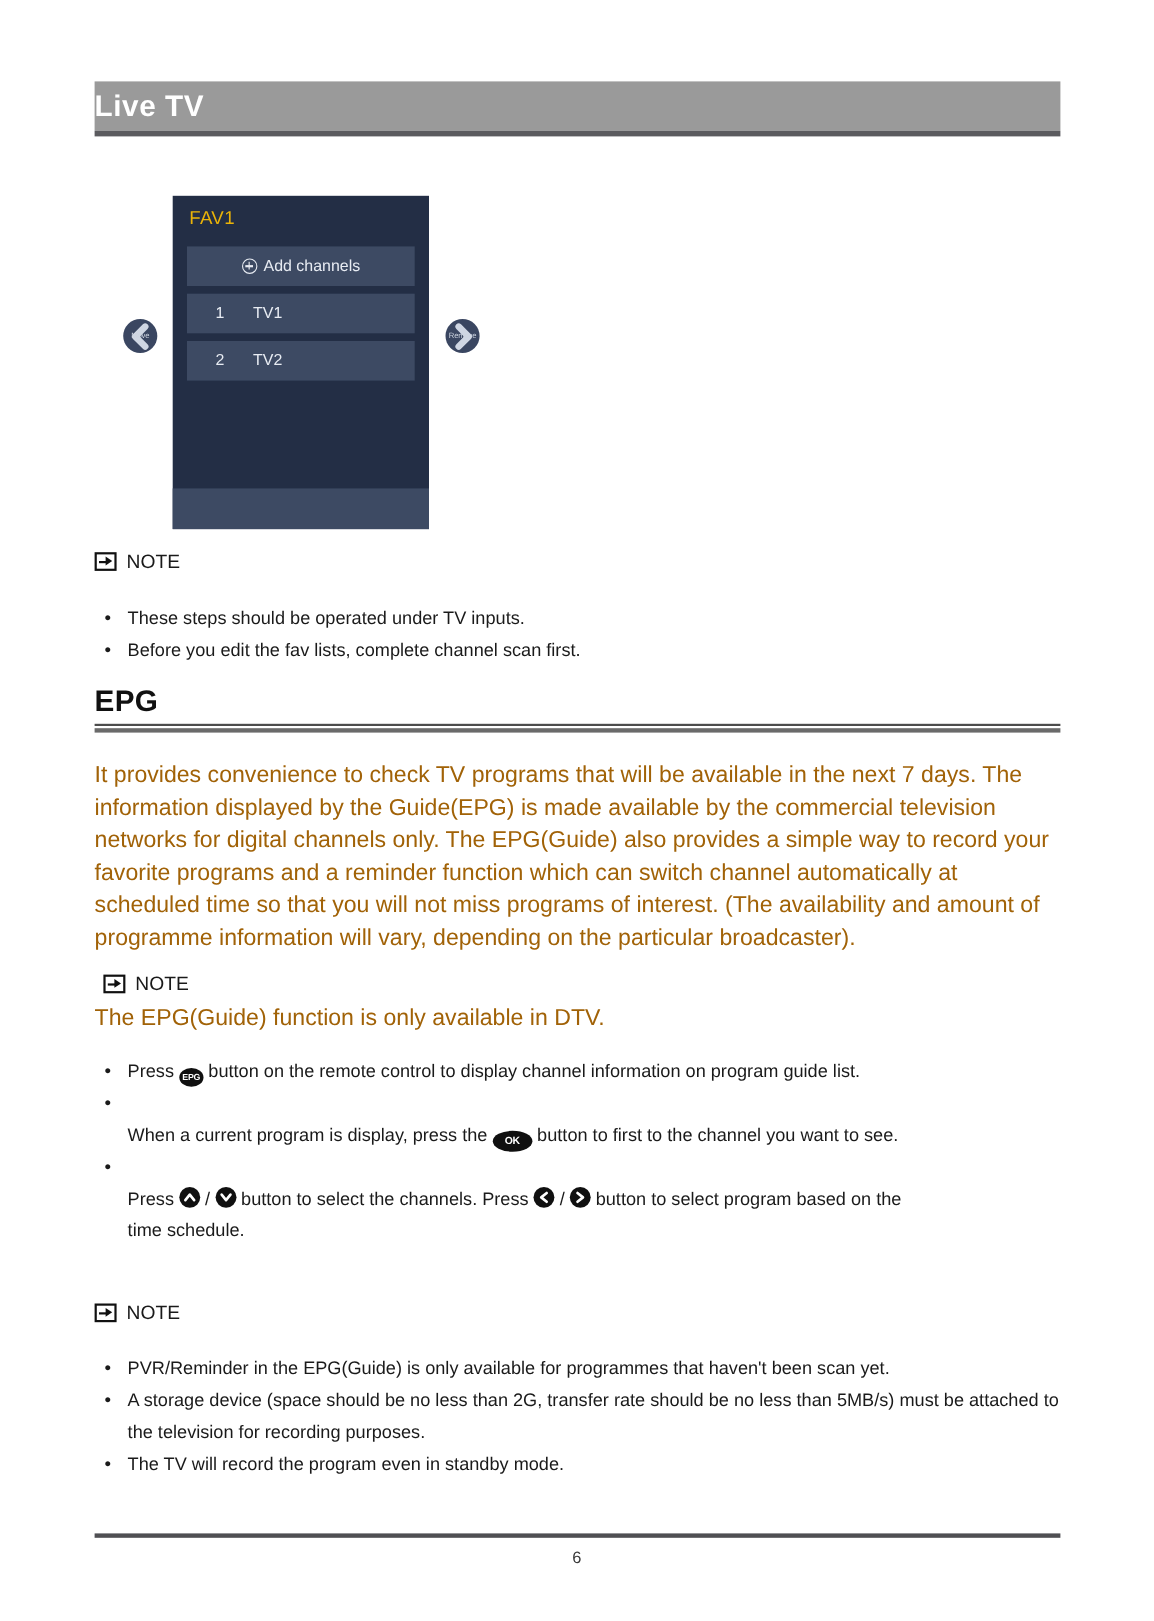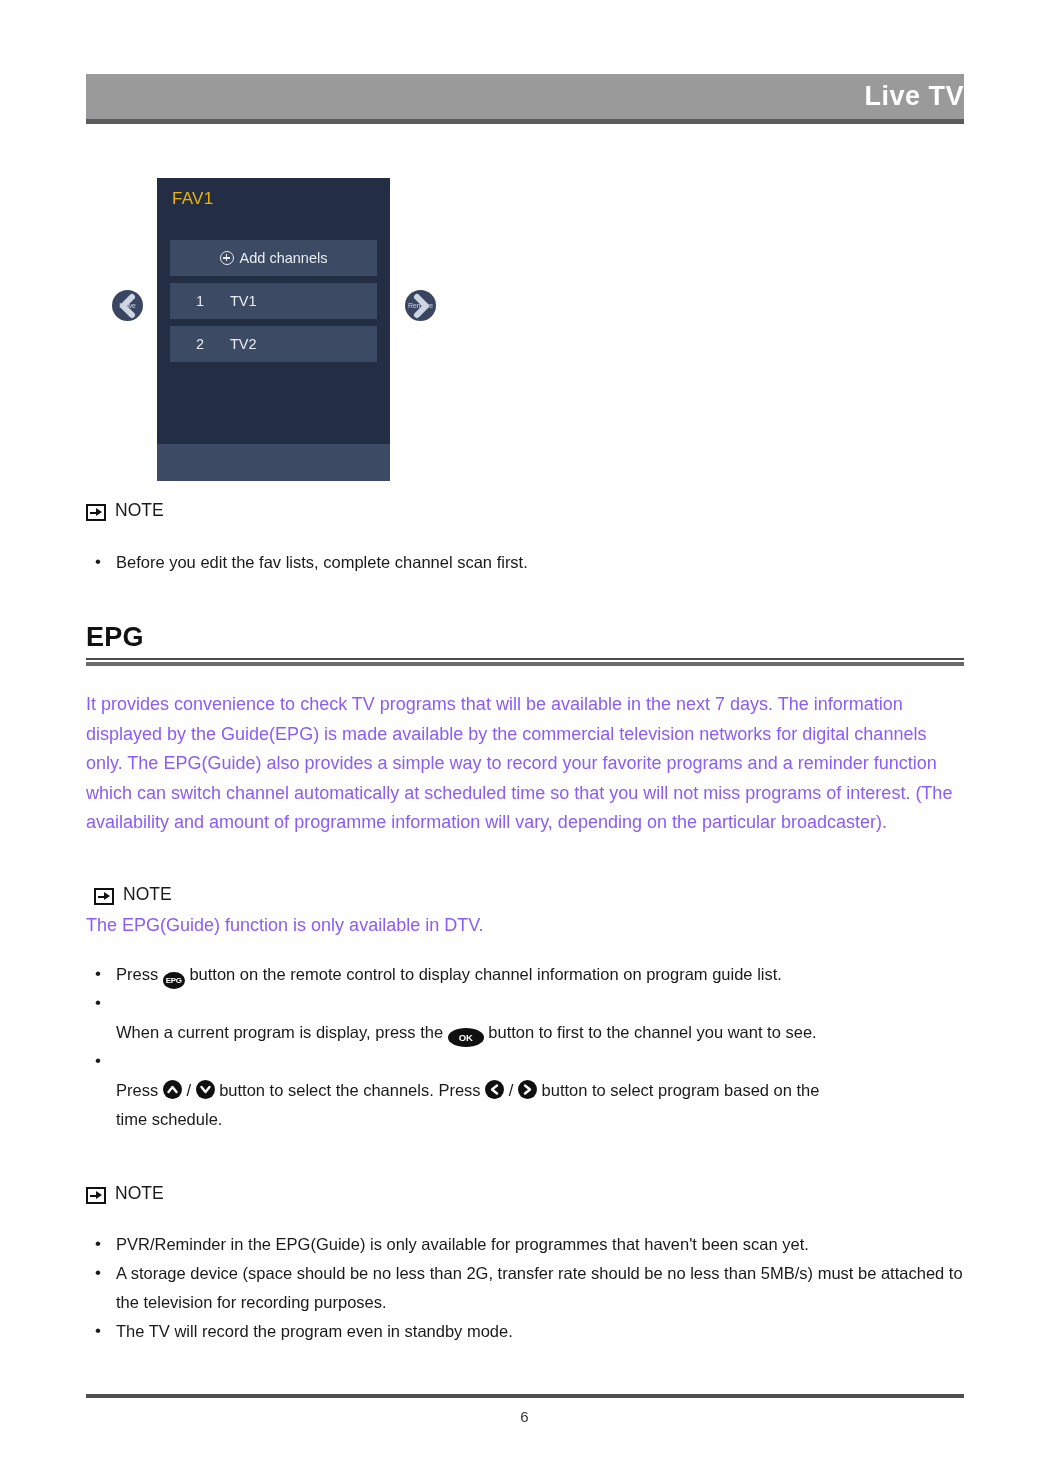--- a/index.html
+++ b/index.html
@@ -29,21 +29,21 @@
     position: absolute;
     left: 86px;
     top: 74px;
     width: 878px;
   }
   .header-bar {
     background: #9a9a9a;
     height: 45px;
     display: flex;
     align-items: center;
-    justify-content: flex-end;
+    justify-content: flex-start;
   }
   .header-title {
     color: #ffffff;
     font-size: 27px;
     font-weight: bold;
     letter-spacing: 0.5px;
   }
   .header-rule {
     height: 5px;
     background: #5b5b5f;
@@ -77,21 +77,20 @@
   .tv-row {
     position: absolute;
     left: 13px;
     width: 207px;
     height: 36px;
     background: #3d4a63;
     display: flex;
     align-items: center;
     color: #e8ecf3;
     font-size: 14.5px;
-    margin-top: 16px;
   }
   .tv-row.add {
     top: 46px;
     justify-content: center;
     gap: 6px;
   }
   .tv-row.ch1 { top: 89px; }
   .tv-row.ch2 { top: 132px; }
   .tv-row .num {
     margin-left: 26px;
@@ -155,21 +154,21 @@
 
   
   .content {
     position: absolute;
     left: 86px;
     top: 0;
     width: 878px;
   }
   .note-head {
     display: flex;
-    align-items: flex-end;
+    align-items: center;
     gap: 9px;
   }
   .note-icon {
     width: 20px;
     height: 17px;
     border: 2px solid #111;
     position: relative;
     flex: none;
   }
   .note-icon::before {
@@ -211,23 +210,23 @@
   ul.bullets > li::before {
     content: "\2022";
     position: absolute;
     left: 9px;
     top: -1px;
     font-size: 17px;
     color: #1a1a1a;
   }
 
   .para {
-    font-size: 18px;
+    font-size: 21px;
     line-height: 29.5px;
-    color: #8b5cf6;
+    color: #a16207;
   }
 
   h2.epg {
     font-size: 27px;
     font-weight: bold;
     margin: 0;
     color: #111;
     letter-spacing: 0.2px;
   }
   .epg-rule-thin {
@@ -340,20 +339,21 @@
       <span class="badge-label">Remove</span>
     </div>
   </div>
 
   <div class="content" style="top:500px;">
     <div class="note-head">
       <span class="note-icon"></span>
       <span class="note-label">NOTE</span>
     </div>
     <ul class="bullets" style="margin-top:27px;">
+      <li>These steps should be operated under TV inputs.</li>
       <li>Before you edit the fav lists, complete channel scan first.</li>
     </ul>
   </div>
 
   <div class="content" style="top:622px;">
     <h2 class="epg">EPG</h2>
     <div class="epg-rule-thin"></div>
     <div class="epg-rule-thick"></div>
   </div>
 

